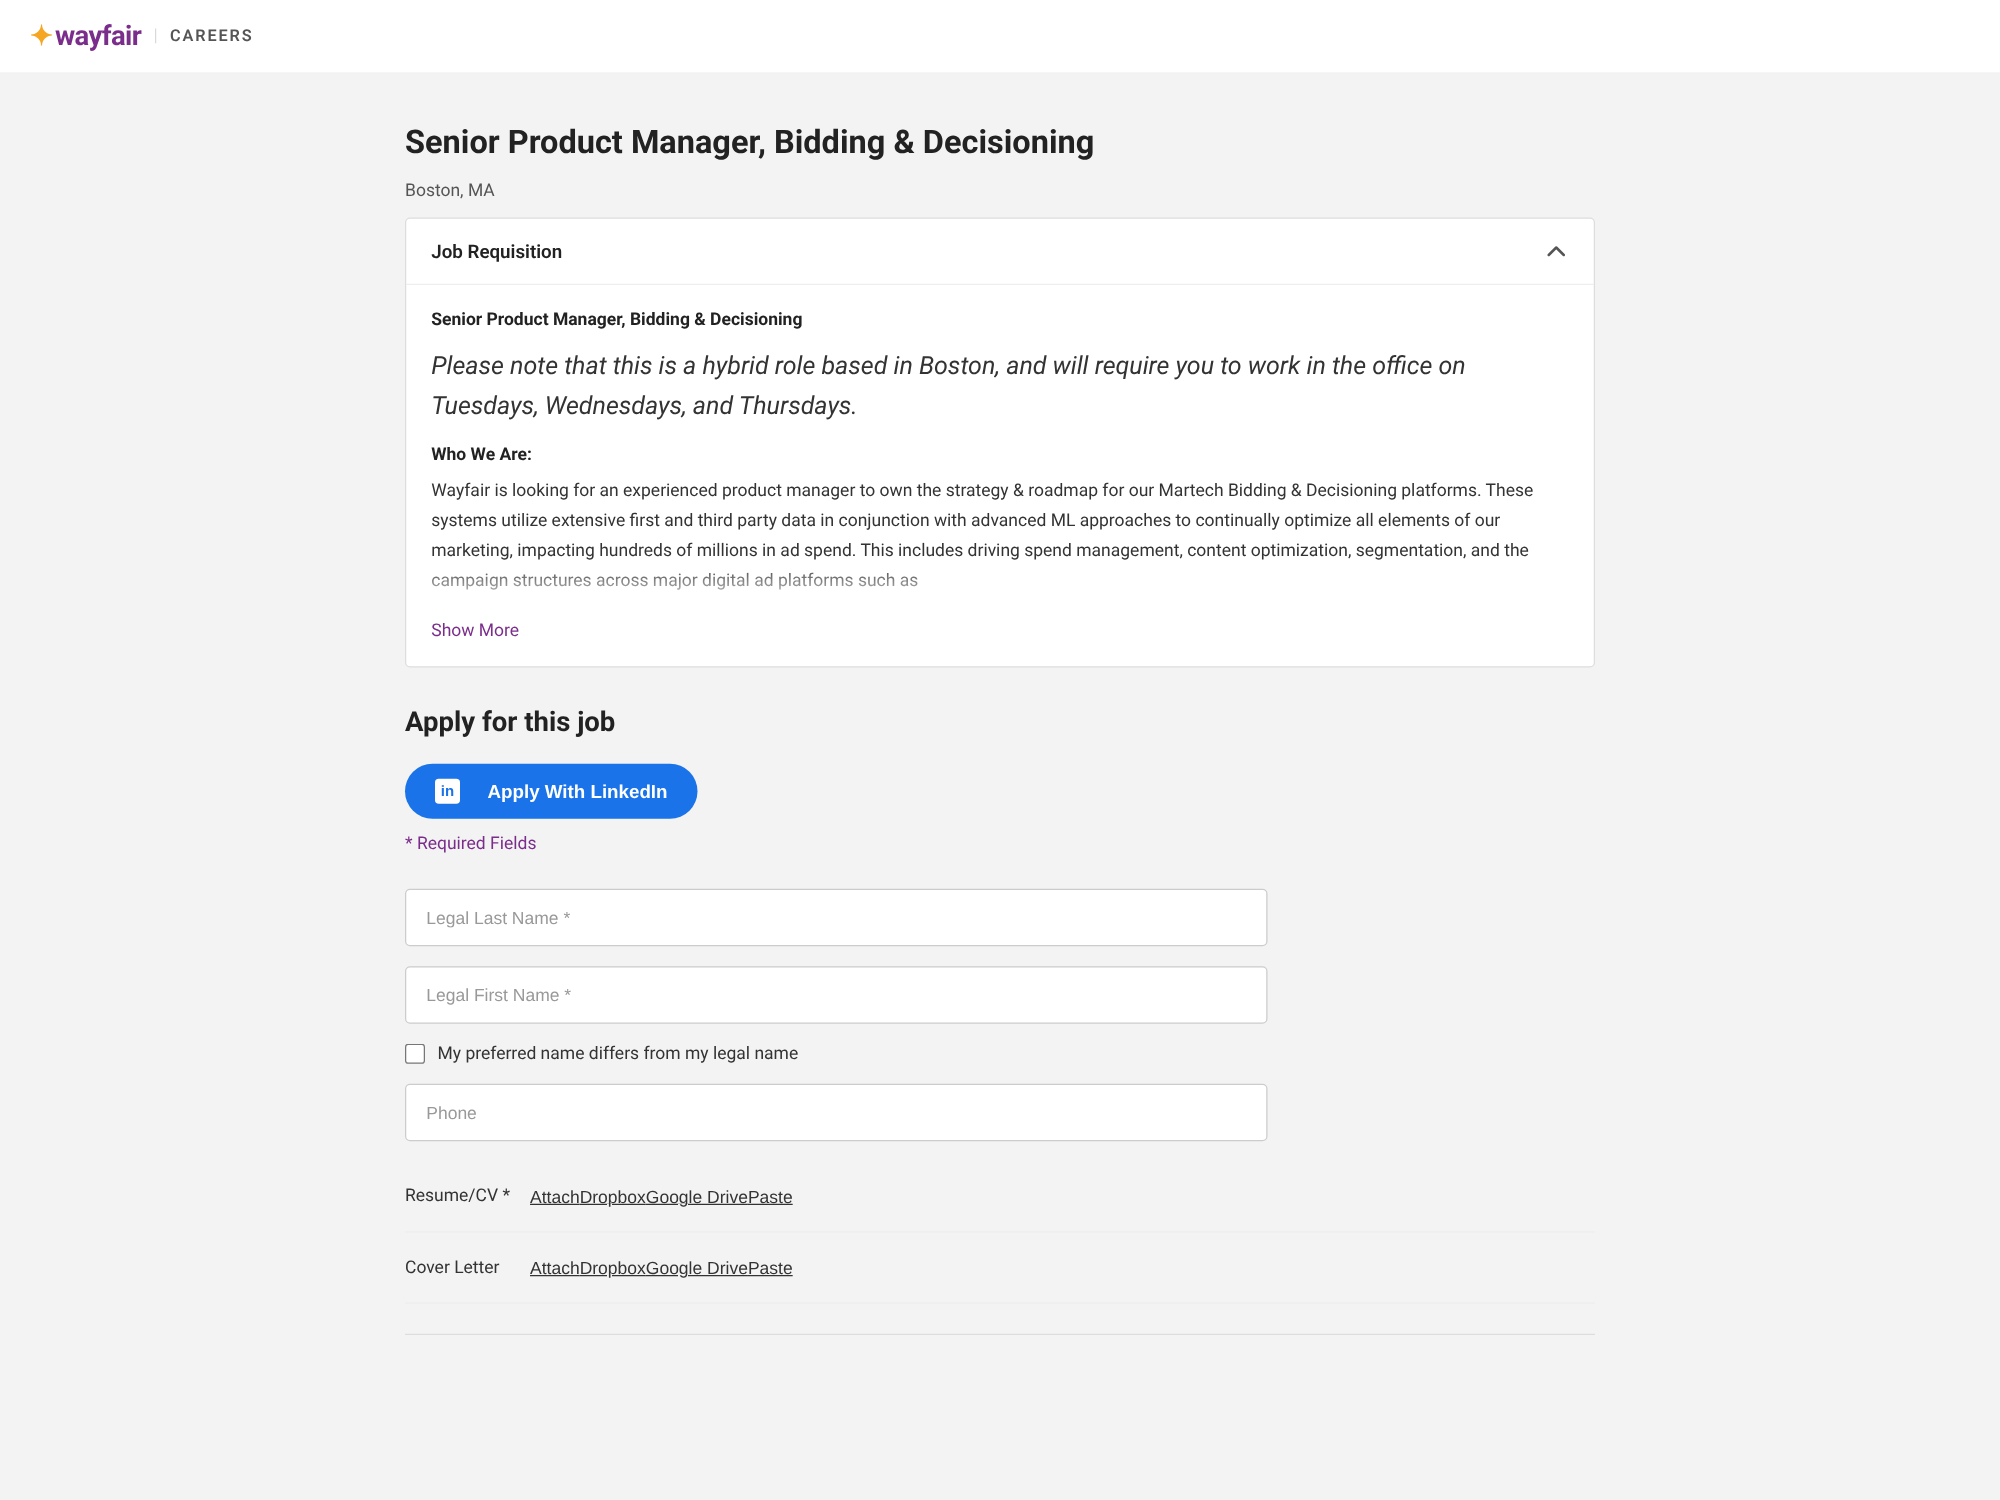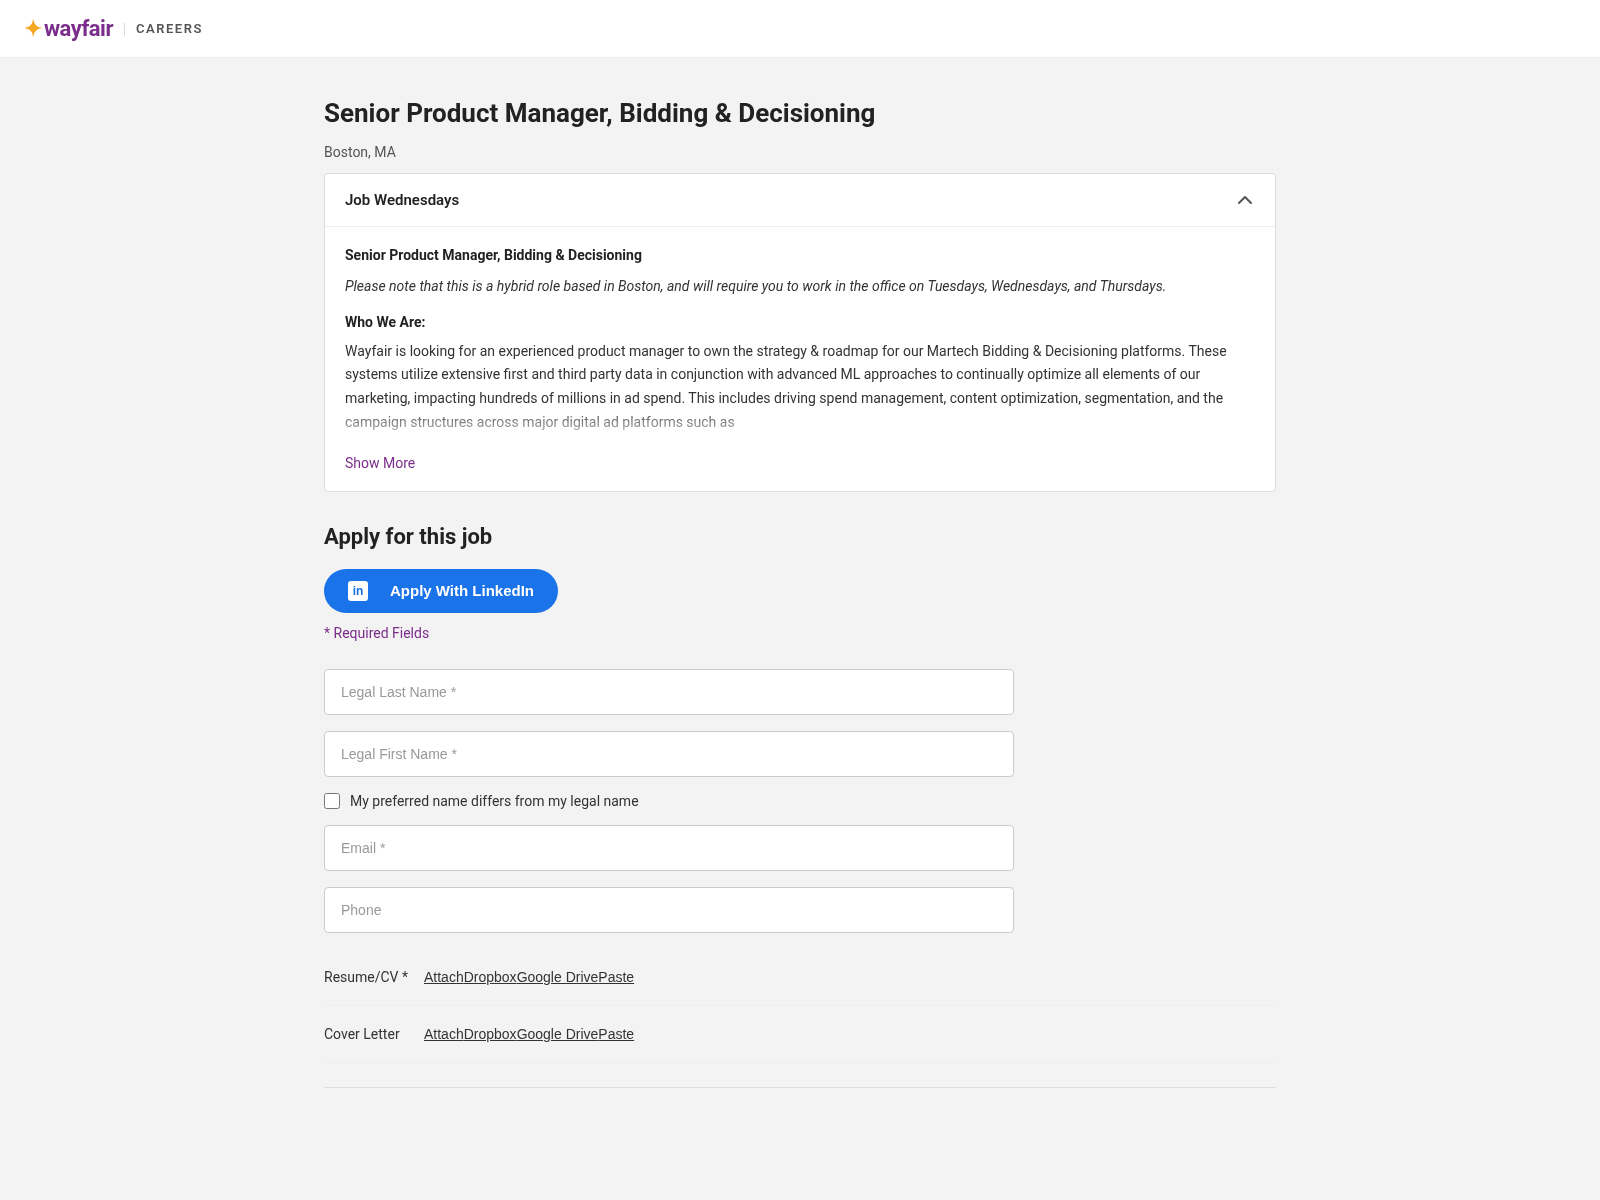--- a/index.html
+++ b/index.html
@@ -102,21 +102,21 @@
     .job-desc-title {
       font-size: 14px;
       font-weight: 700;
       color: #222;
       margin-bottom: 12px;
     }
 
     .job-desc-note {
       font-style: italic;
       color: #333;
-      font-size: 14px;
+      font-size: 20px;
       margin-bottom: 16px;
       line-height: 1.6;
     }
 
     .job-desc-section-title {
       font-size: 14px;
       font-weight: 700;
       color: #222;
       margin-bottom: 10px;
     }
@@ -271,21 +271,21 @@
 
   
   <h1 class="job-title">Senior Product Manager, Bidding &amp; Decisioning</h1>
   <div class="job-meta">
     <div>Boston, MA</div>
   </div>
 
   
   <div class="card">
     <div class="card-header">
-      <span class="card-header-title">Job Wednesdays</span>
+      <span class="card-header-title">Job Requisition</span>
       <div class="chevron-up">
         <svg width="16" height="16" viewBox="0 0 16 16" fill="none" xmlns="http://www.w3.org/2000/svg">
           <path d="M2 11L8 5L14 11" stroke="#555" stroke-width="2" stroke-linecap="round" stroke-linejoin="round"></path>
         </svg>
       </div>
     </div>
     <div class="card-body">
       <div class="job-desc-title">Senior Product Manager, Bidding &amp; Decisioning</div>
       <div class="job-desc-note">Please note that this is a hybrid role based in Boston, and will require you to work in the office on Tuesdays, Wednesdays, and Thursdays.</div>
       <div class="job-desc-section-title">Who We Are:</div>
@@ -315,23 +315,20 @@
     <input class="form-input" type="text" placeholder="Legal First Name *" style="">
   </div>
 
   
   <div class="checkbox-row">
     <input class="checkbox-input" type="checkbox" id="preferred-name-check" style="">
     <label class="checkbox-label" for="preferred-name-check">My preferred name differs from my legal name</label>
   </div>
 
   
-  <div class="form-group">
-    <input class="form-input" type="email" placeholder="Email *" style="">
-  </div>
 
   
   <div class="form-group">
     <input class="form-input" type="tel" placeholder="Phone" style="">
   </div>
 
   
   <div class="file-row">
     <span class="file-label">Resume/CV *</span>
     <button class="file-action-link">Attach</button>

